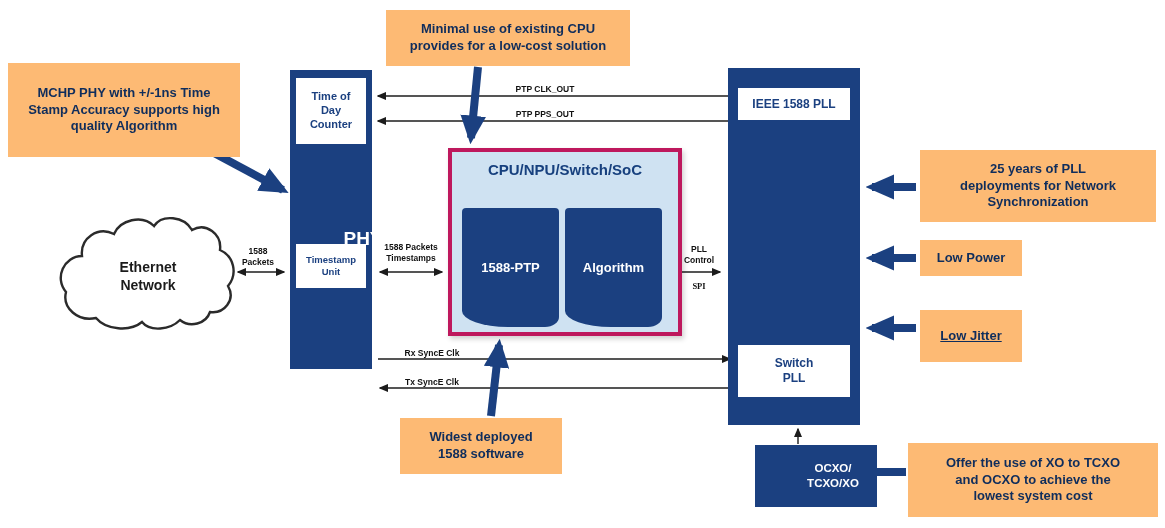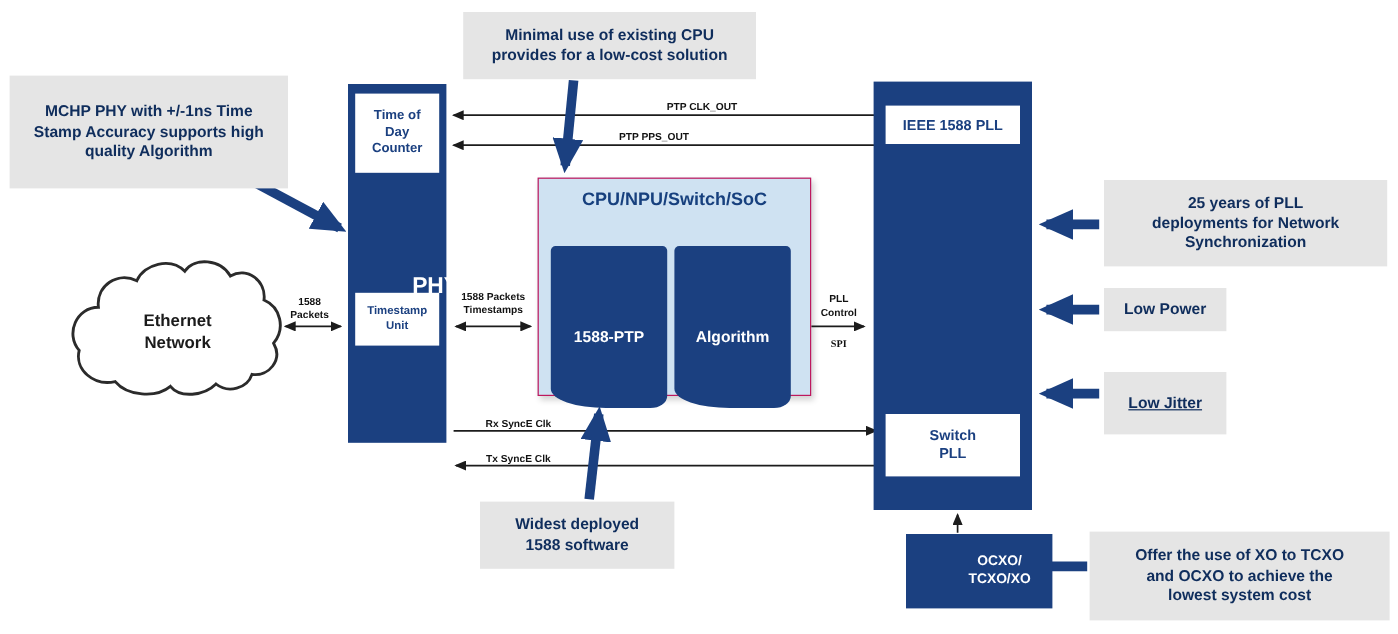--- a/index.html
+++ b/index.html
@@ -2,26 +2,26 @@
 <html><head>
 <meta charset="utf-8">
 <style>
   html,body{margin:0;padding:0;}
   body{width:1165px;height:528px;position:relative;background:#ffffff;
        font-family:"Liberation Sans",sans-serif;overflow:hidden;}
   .abs{position:absolute;}
   .navy{background:#1b4080;color:#fff;}
   .whitebox{background:#ffffff;color:#1b4080;font-weight:bold;display:flex;align-items:center;
             justify-content:center;text-align:center;white-space:pre-line;line-height:1.25;}
-  .callout{background:#e5e5e5;color:#0f2d5c;font-weight:bold;font-size:13px;line-height:1.3;
+  .callout{background:#fdba74;color:#0f2d5c;font-weight:bold;font-size:13px;line-height:1.3;
            text-align:center;display:flex;align-items:center;justify-content:center;white-space:pre-line;}
   .siglabel{font-size:8.5px;font-weight:bold;color:#111;text-align:center;white-space:pre-line;line-height:1.25;}
   .blocktitle{font-weight:bold;text-align:center;white-space:pre-line;}
   .flag{background:#1b4080;color:#fff;font-weight:bold;display:flex;align-items:center;justify-content:center;
-        padding-top:16px;font-size:13px;
+        font-size:13px;
         border-radius:4px 4px 14px 46px / 4px 4px 10px 16px;}
   .sig{stroke:#1c1c1c;stroke-width:1.4;fill:none;}
   .fat{stroke:#1b4080;stroke-width:8;fill:none;}
   svg{display:block;}
 </style>
 </head>
 <body>
 
 <svg class="abs" style="left:0;top:0;" width="1165" height="528" viewBox="0 0 1165 528">
   <defs>
@@ -63,21 +63,21 @@
 
 <div class="abs navy" style="left:290px;top:70px;width:82px;height:299px;">
   <div class="abs whitebox" style="left:6px;top:8px;width:70px;height:66px;font-size:11px;">Time of
 Day
 Counter</div>
   <div class="abs blocktitle" style="left:0;top:158px;width:100%;font-size:19px;margin-left:32px;">PHY</div>
   <div class="abs whitebox" style="left:6px;top:174px;width:70px;height:44px;font-size:9.5px;">Timestamp
 Unit</div>
 </div>
 
-<div class="abs" style="left:448px;top:148px;width:226px;height:180px;background:#cfe2f2;border:1px solid #be185d;box-shadow:2px 3px 5px rgba(0,0,0,0.18);">
+<div class="abs" style="left:448px;top:148px;width:226px;height:180px;background:#cfe2f2;border:4px solid #be185d;box-shadow:2px 3px 5px rgba(0,0,0,0.18);">
   <div class="abs blocktitle" style="left:0;top:9px;width:100%;font-size:15px;color:#17407e;">CPU/NPU/Switch/SoC</div>
   <div class="abs flag" style="left:10px;top:56px;width:97px;height:119px;">1588-PTP</div>
   <div class="abs flag" style="left:113px;top:56px;width:97px;height:119px;">Algorithm</div>
 </div>
 
 <div class="abs navy" style="left:728px;top:68px;width:132px;height:357px;">
   <div class="abs whitebox" style="left:10px;top:20px;width:112px;height:32px;font-size:12px;">IEEE 1588 PLL</div>
   <div class="abs whitebox" style="left:10px;top:277px;width:112px;height:52px;font-size:12px;">Switch
 PLL</div>
 </div>
@@ -94,21 +94,21 @@
 deployments for Network
 Synchronization</div>
 <div class="abs callout" style="left:920px;top:240px;width:102px;height:36px;">Low Power</div>
 <div class="abs callout" style="left:920px;top:310px;width:102px;height:52px;text-decoration:underline;">Low Jitter</div>
 <div class="abs callout" style="left:400px;top:418px;width:162px;height:56px;">Widest deployed
 1588 software</div>
 <div class="abs callout" style="left:908px;top:443px;width:250px;height:74px;">Offer the use of XO to TCXO
 and OCXO to achieve the
 lowest system cost</div>
 
-<div class="abs siglabel" style="left:480px;top:84px;width:130px;margin-left:40px;">PTP CLK_OUT</div>
+<div class="abs siglabel" style="left:480px;top:84px;width:130px;">PTP CLK_OUT</div>
 <div class="abs siglabel" style="left:480px;top:109px;width:130px;">PTP PPS_OUT</div>
 <div class="abs siglabel" style="left:228px;top:246px;width:60px;">1588
 Packets</div>
 <div class="abs siglabel" style="left:372px;top:242px;width:78px;">1588 Packets
 Timestamps</div>
 <div class="abs siglabel" style="left:676px;top:244px;width:46px;">PLL
 Control</div>
 <div class="abs siglabel" style="left:676px;top:281px;width:46px;font-family:Liberation Serif, serif;">SPI</div>
 <div class="abs siglabel" style="left:392px;top:348px;width:80px;">Rx SyncE Clk</div>
 <div class="abs siglabel" style="left:392px;top:377px;width:80px;">Tx SyncE Clk</div>

